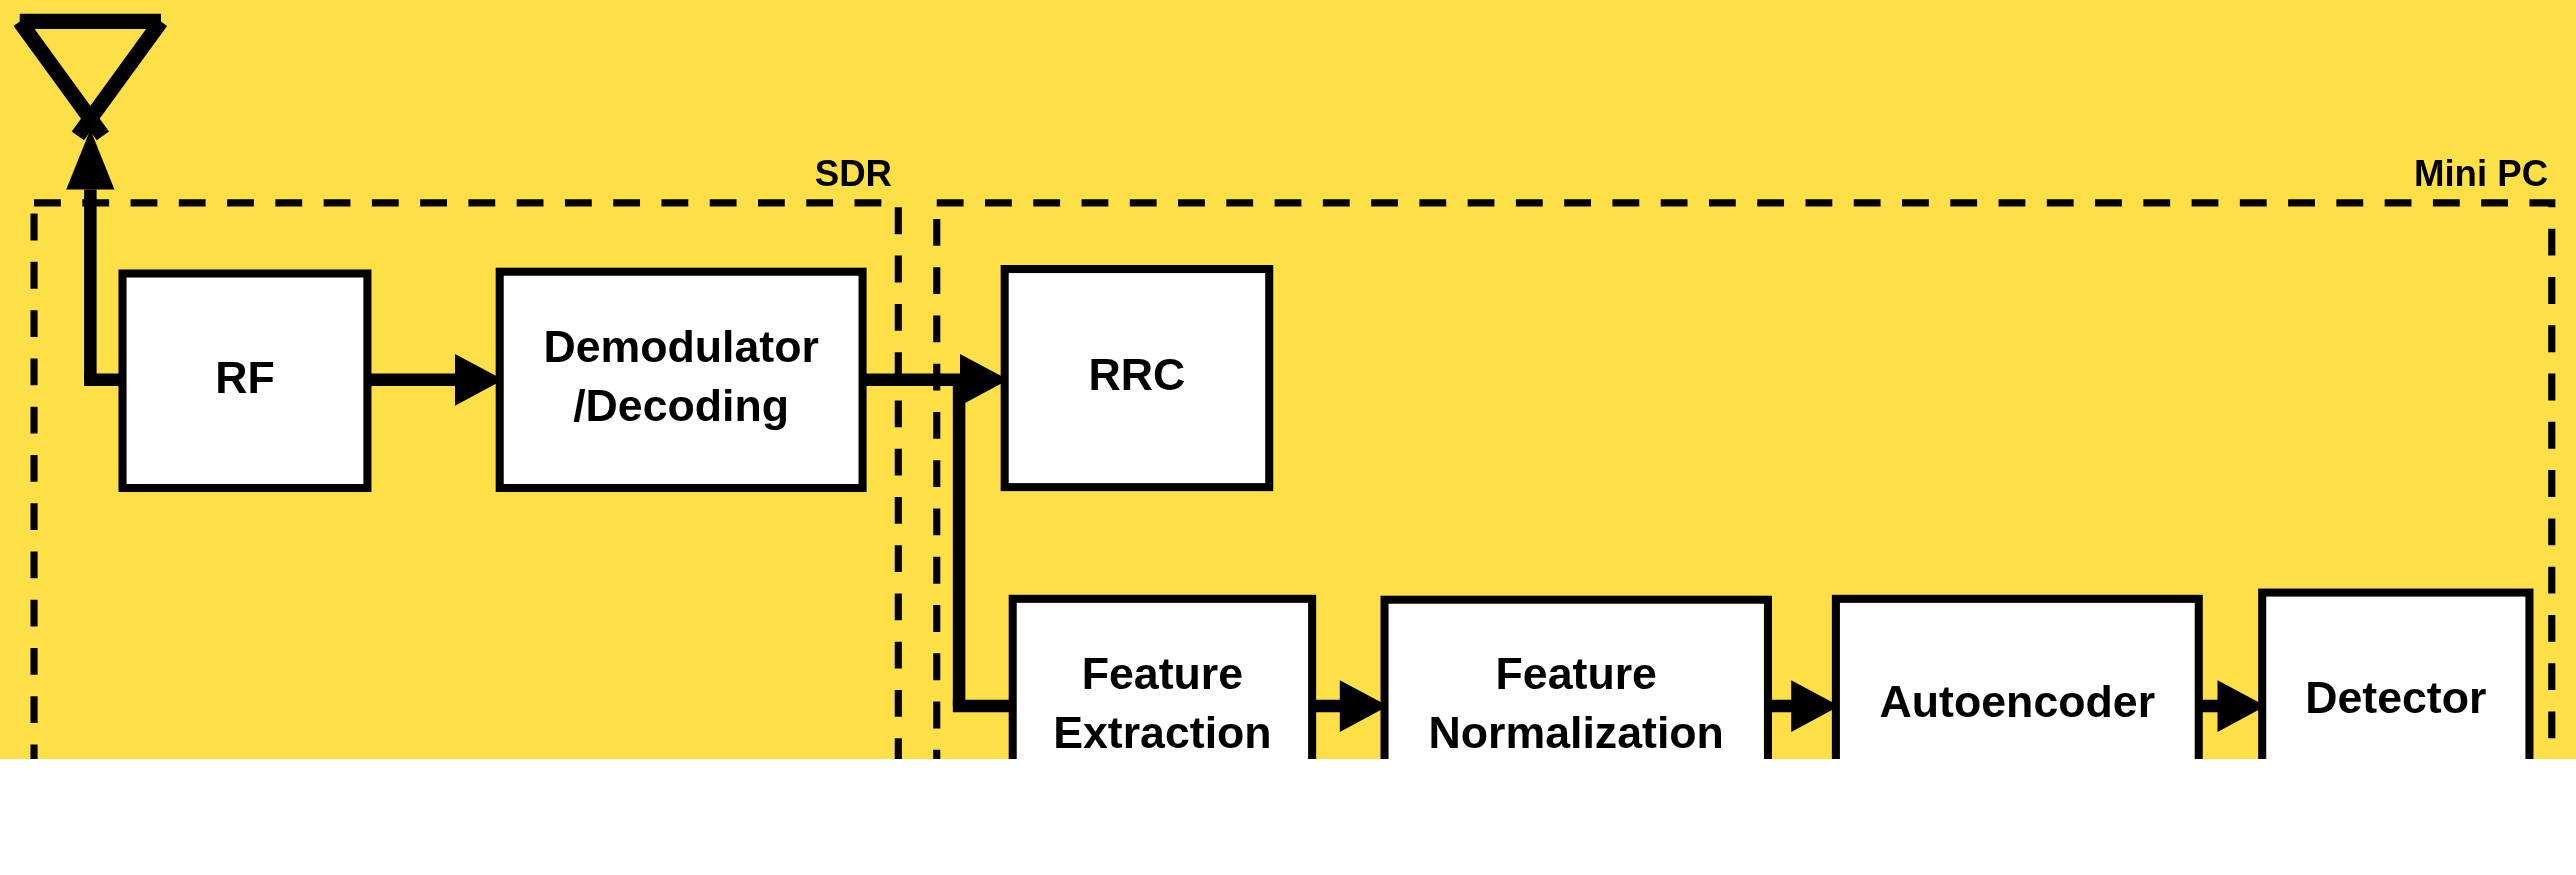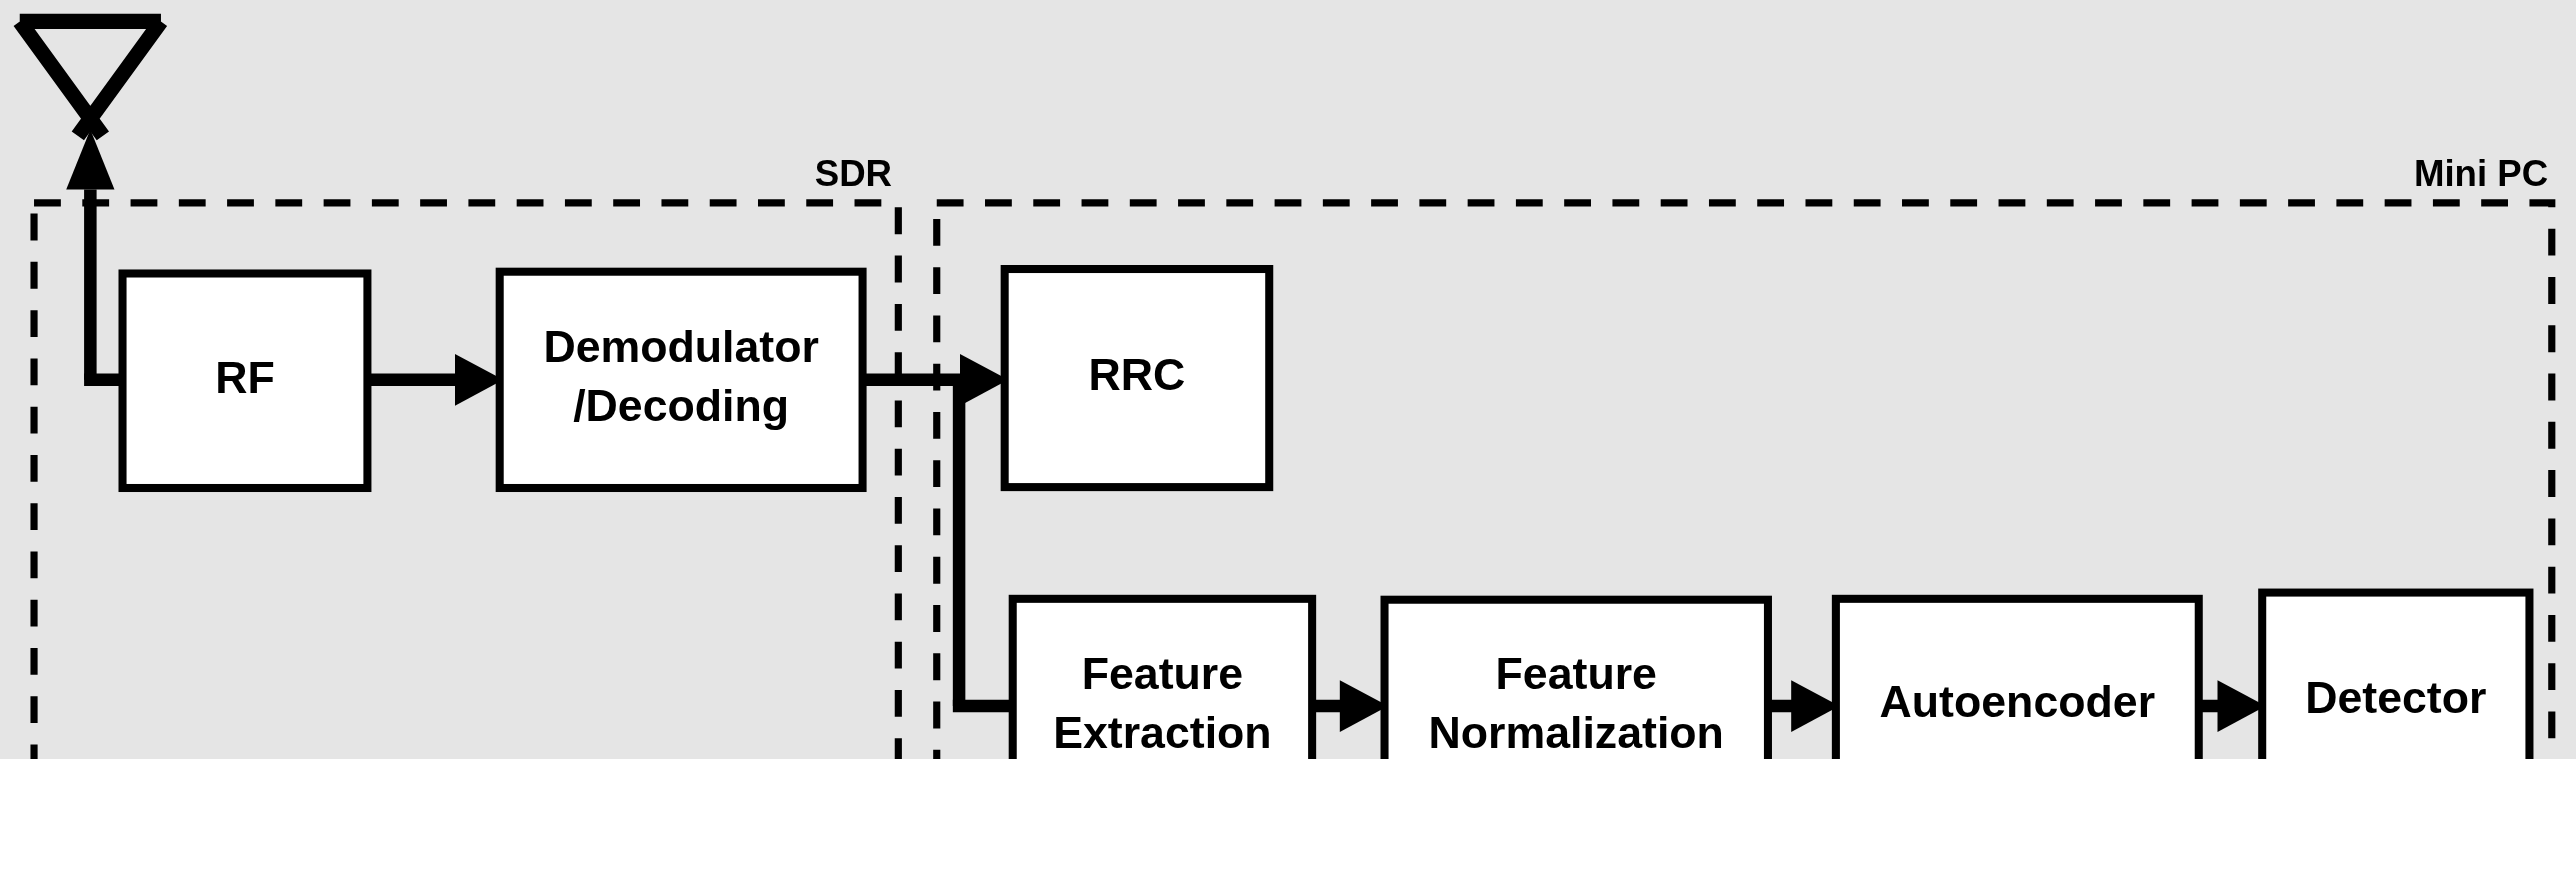--- a/index.html
+++ b/index.html
@@ -7,21 +7,21 @@
     padding: 0;
     background: #ffffff;
   }
   body {
     font-family: "Liberation Sans", sans-serif;
   }
   #diagram-root {
     position: relative;
     width: 2576px;
     height: 759px;
-    background: #e5e5e5;
+    background: #fde047;
     overflow: hidden;
   }
   svg.diagram-canvas {
     position: absolute;
     top: 0;
     left: 0;
     width: 2576px;
     height: 875px;
   }
   .block-rect {

